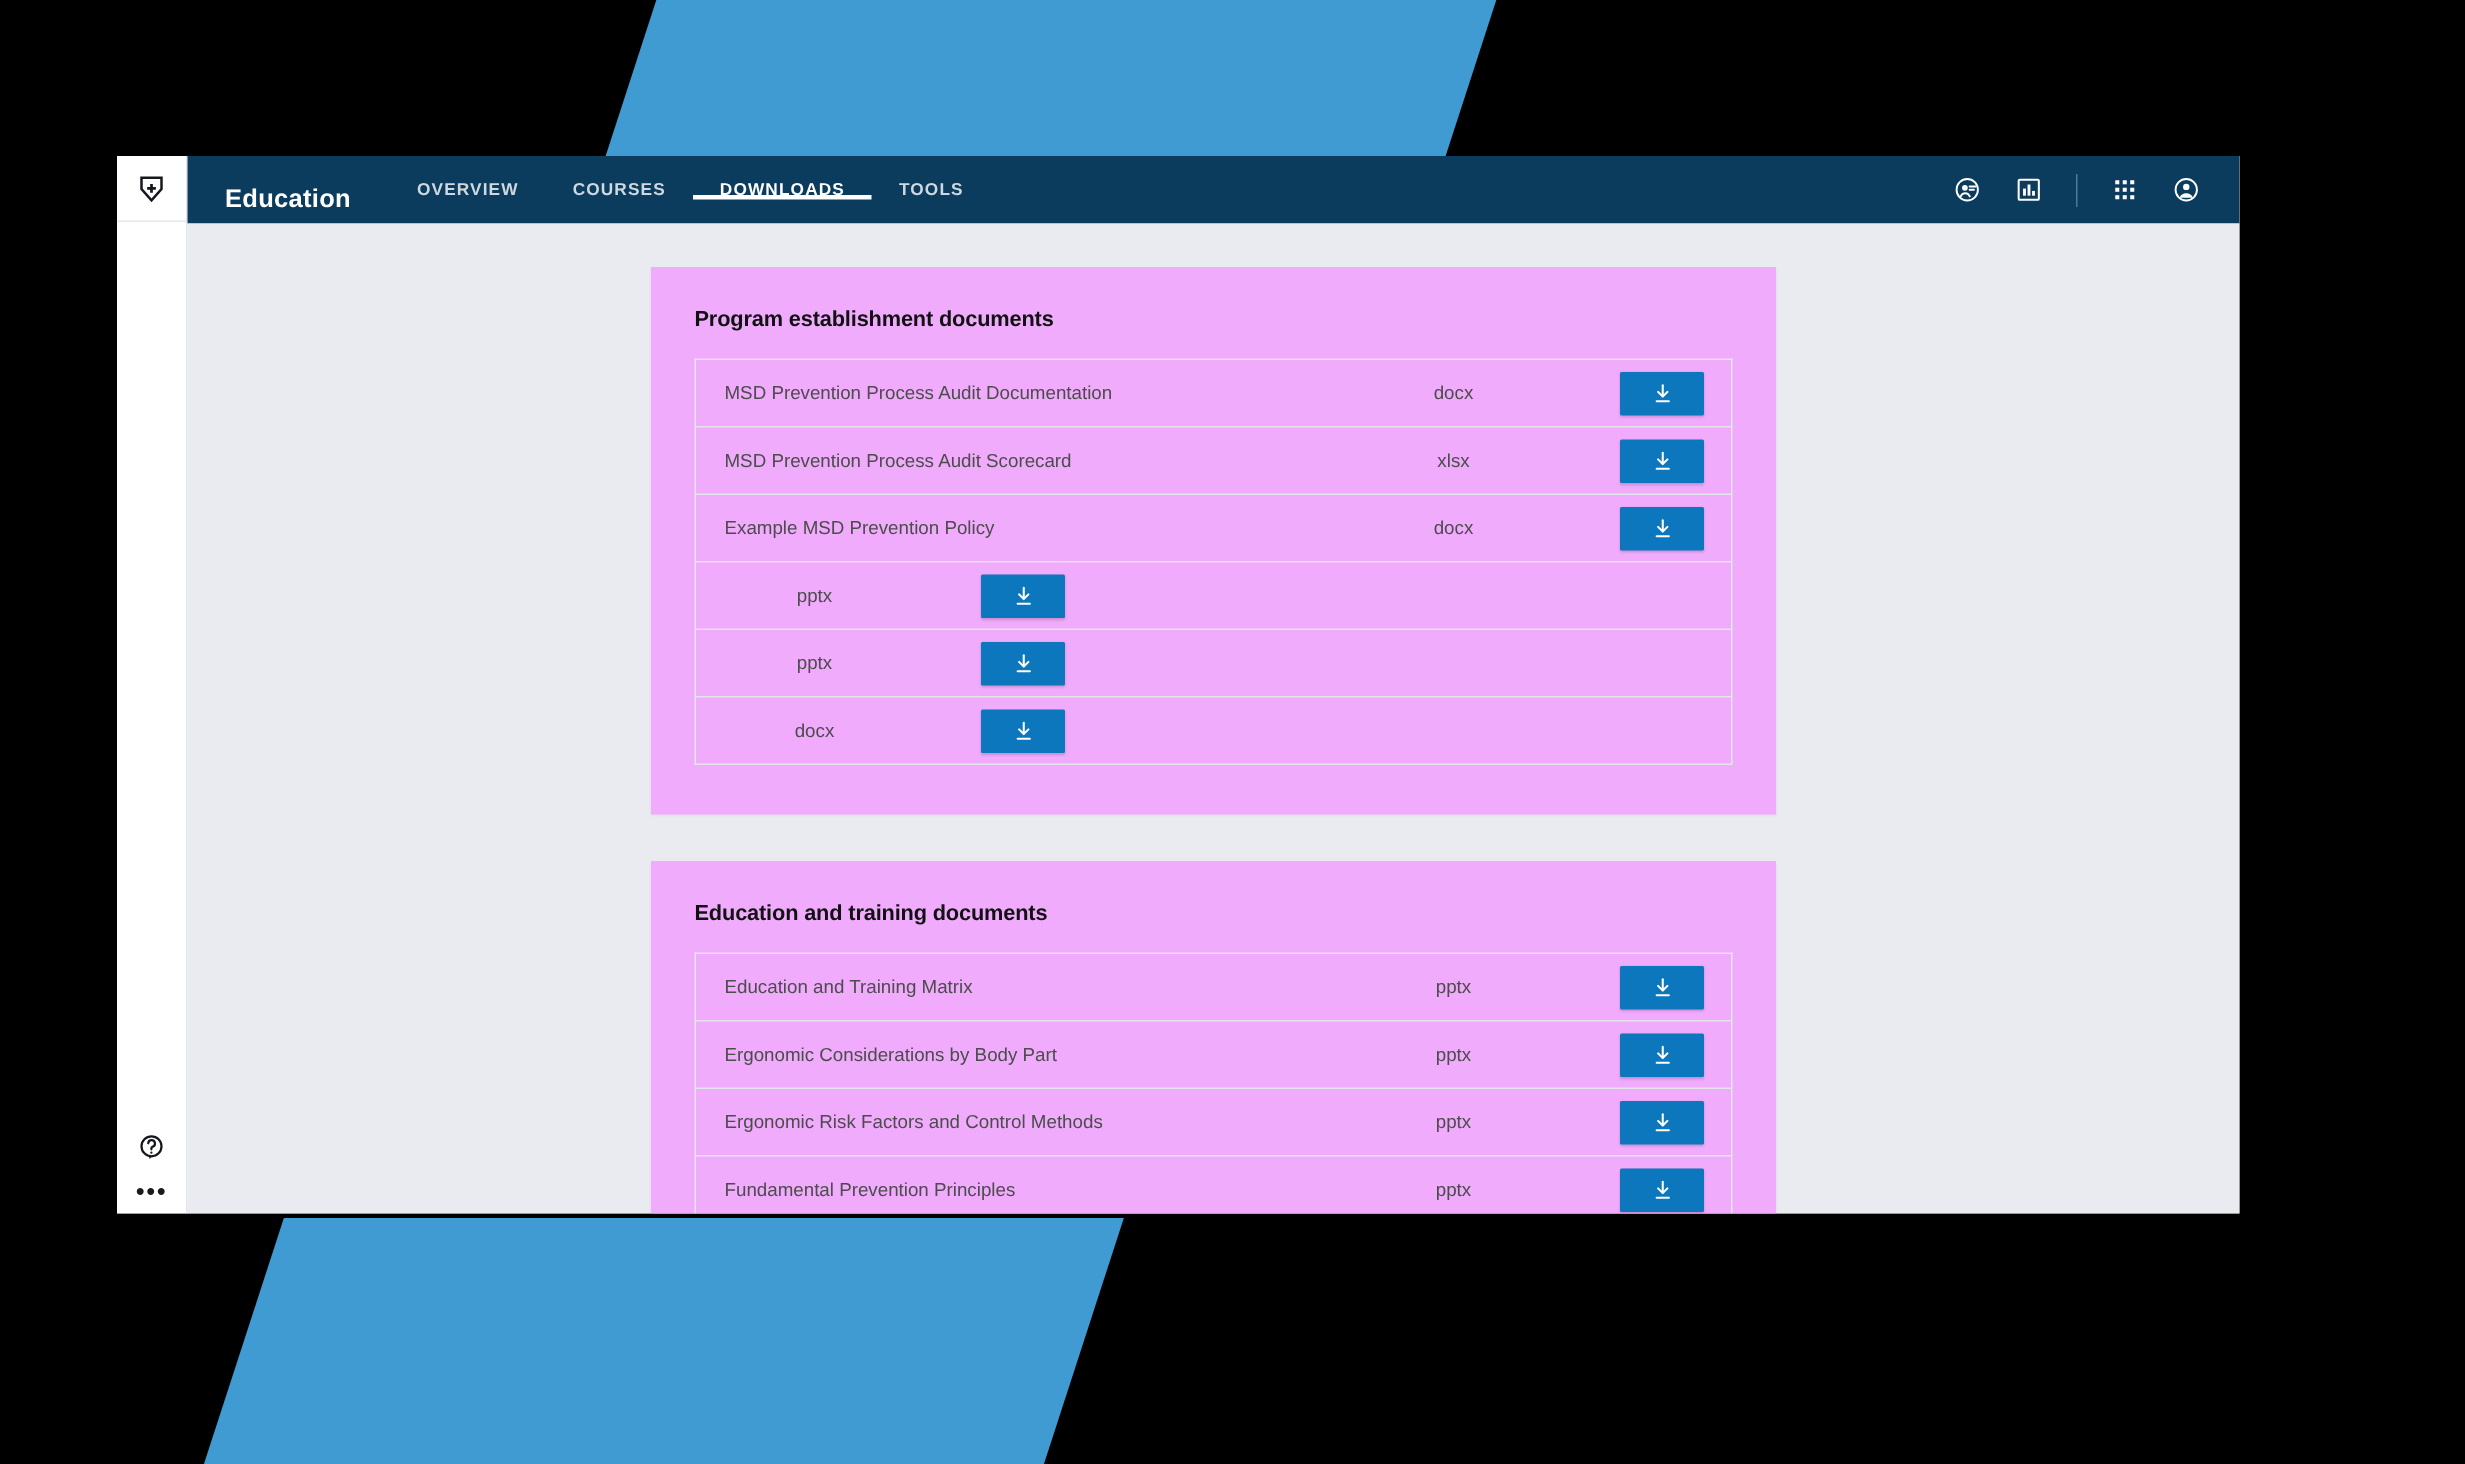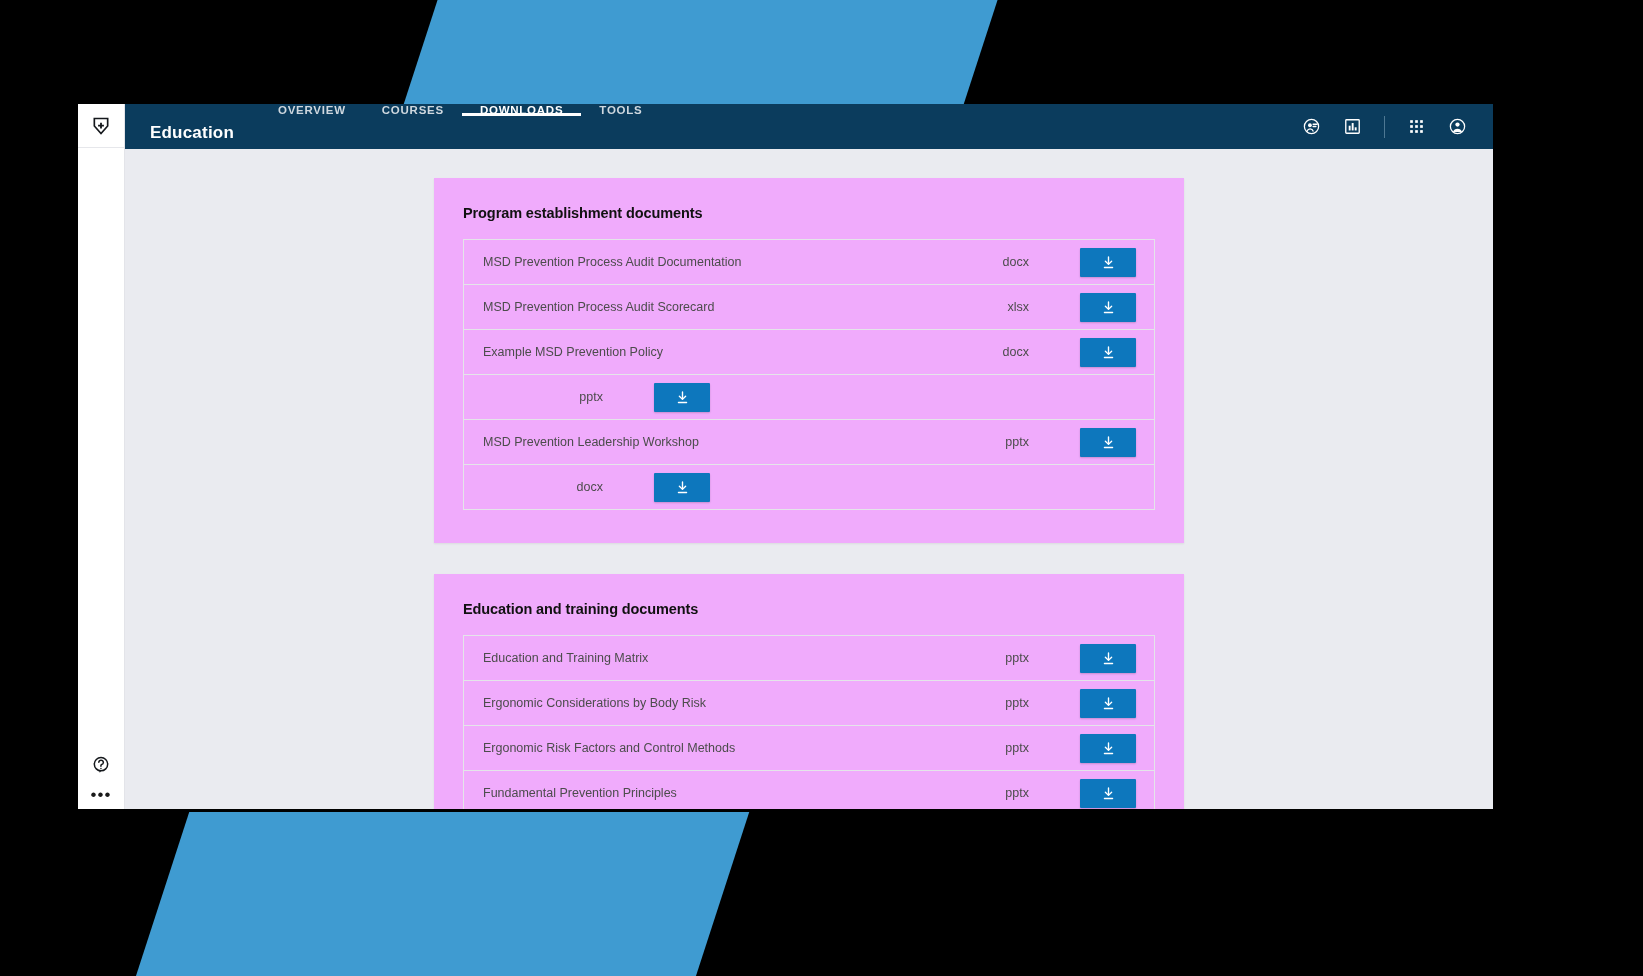--- a/index.html
+++ b/index.html
@@ -69,21 +69,21 @@
     position: relative;
   }
   #brand {
     color: #ffffff;
     font-size: 17px;
     font-weight: bold;
     display: flex; align-items: center;
     padding: 12px 26px 0 25px;
     letter-spacing: .2px;
   }
-  #nav-tabs { display: flex; align-items: flex-start; }
+  #nav-tabs { display: flex; align-items: center; }
   .nav-tab {
     display: flex; align-items: center;
     padding: 0 18px;
     color: #cfd8df;
     font-size: 11.5px;
     font-weight: bold;
     letter-spacing: .75px;
     cursor: pointer;
     position: relative;
   }
@@ -142,21 +142,21 @@
   .doc-name {
     flex: 1 1 auto;
     font-size: 12.5px;
     color: #4c4c4c;
     white-space: nowrap; overflow: hidden; text-overflow: ellipsis;
   }
   .doc-type {
     flex: 0 0 120px;
     font-size: 12.5px;
     color: #4c4c4c;
-    text-align: right;
+    text-align: center;
   }
   .doc-action { flex: 0 0 72px; display: flex; justify-content: flex-end; }
   .dl-btn {
     width: 56px; height: 29px;
     background: #0d77bd;
     border: none;
     border-radius: 1px;
     display: flex; align-items: center; justify-content: center;
     cursor: pointer;
     box-shadow: 0 1px 2px rgba(0,0,0,.18);
@@ -322,21 +322,20 @@
                         <path d="M12 3 V14"></path>
                           <path d="M7 10 L12 15 L17 10"></path>
                           <path d="M5.5 20 H18.5"></path>
                       </svg>
                     </span>
                   </button>
                 </div>
               </div>
 
               <div class="doc-row">
-                <div class="doc-name">MSD Prevention Leadership Workshop</div>
                 <div class="doc-type">pptx</div>
                 <div class="doc-action">
                   <button class="dl-btn">
                     <span>
                       <svg viewBox="0 0 24 24" fill="none" stroke="#ffffff" stroke-width="2.2" stroke-linecap="round" stroke-linejoin="round">
                         <path d="M12 3 V14"></path>
                           <path d="M7 10 L12 15 L17 10"></path>
                           <path d="M5.5 20 H18.5"></path>
                       </svg>
                     </span>
@@ -376,21 +375,21 @@
                         <path d="M12 3 V14"></path>
                           <path d="M7 10 L12 15 L17 10"></path>
                           <path d="M5.5 20 H18.5"></path>
                       </svg>
                     </span>
                   </button>
                 </div>
               </div>
 
               <div class="doc-row">
-                <div class="doc-name">Ergonomic Considerations by Body Risk</div>
+                <div class="doc-name">Ergonomic Considerations by Body Part</div>
                 <div class="doc-type">pptx</div>
                 <div class="doc-action">
                   <button class="dl-btn">
                     <span>
                       <svg viewBox="0 0 24 24" fill="none" stroke="#ffffff" stroke-width="2.2" stroke-linecap="round" stroke-linejoin="round">
                         <path d="M12 3 V14"></path>
                           <path d="M7 10 L12 15 L17 10"></path>
                           <path d="M5.5 20 H18.5"></path>
                       </svg>
                     </span>

